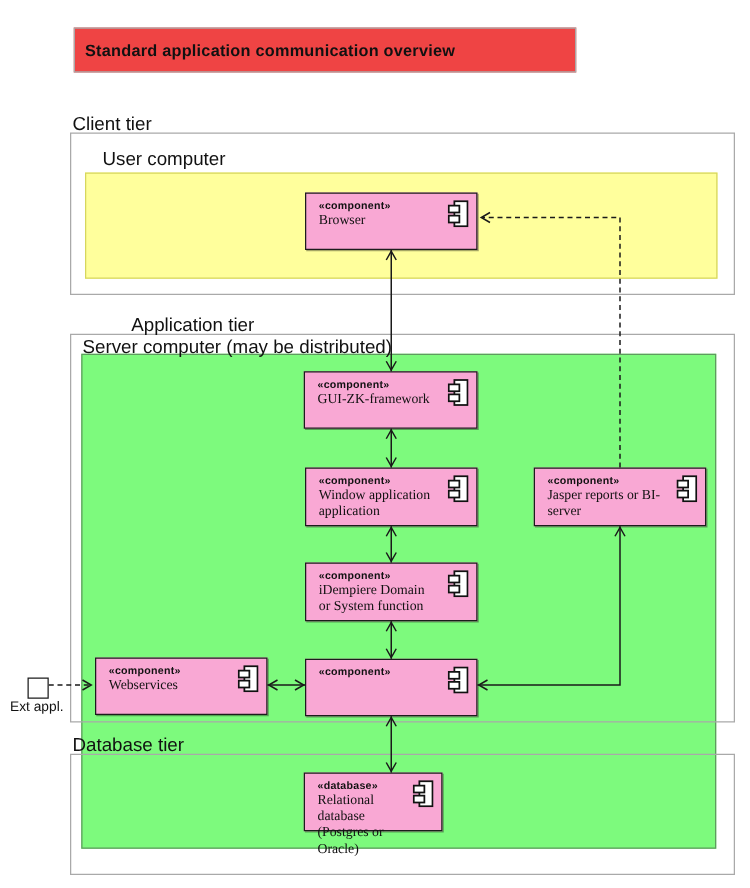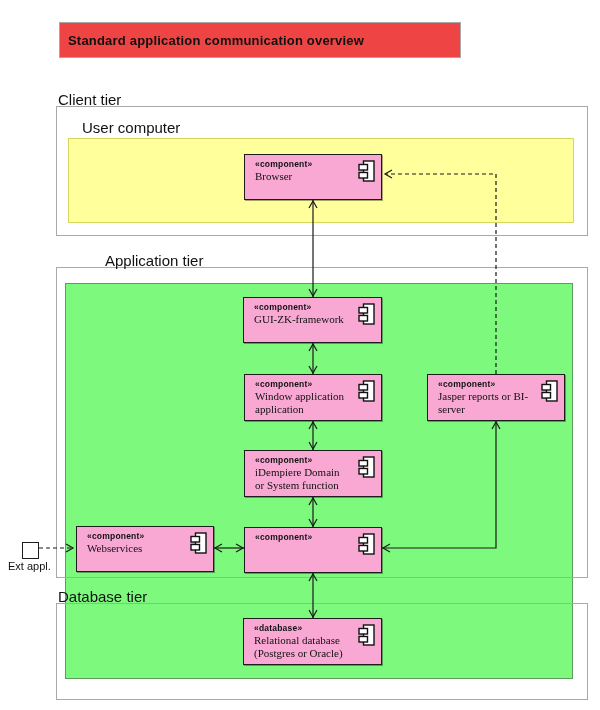--- a/index.html
+++ b/index.html
@@ -48,21 +48,21 @@
   .comp .stereo { display:block; font-size:8.5px; font-weight:bold; letter-spacing:0.2px; margin-bottom:1px; }
   .comp .cname  { display:block; font-size:11px; line-height:13px; padding-right:22px;font-family:Liberation Serif, serif; }
   .comp .icon   { position:absolute; top:5px; right:6px; width:17px; height:22px; }
   .c-browser   { left:244px; top:154px; width:138px; height:46px; }
   .c-gui       { left:243px; top:297px; width:139px; height:46px; }
   .c-window    { left:244px; top:374px; width:138px; height:47px; }
   .c-jasper    { left:427px; top:374px; width:138px; height:47px; }
   .c-idempiere { left:244px; top:450px; width:138px; height:47px; }
   .c-webserv   { left:76px;  top:526px; width:138px; height:46px; }
   .c-datadict  { left:244px; top:527px; width:138px; height:46px; }
-  .c-reldb     { left:243px; top:618px; width:139px; height:47px; }
+  .c-reldb     { left:243px; top:618px; width:111px; height:47px; }
   
   .ext-box {
     position:absolute; left:22px; top:542px; width:17px; height:17px;
     background:#fff; border:1.3px solid #1c1c1c; z-index:3;
   }
   
   .wires { position:absolute; left:0; top:0; width:600px; height:710px; z-index:4; pointer-events:none; }
 </style>
 </head>
 <body>
@@ -74,20 +74,21 @@
 
   <div class="frame client"></div>
   <div class="frame app"></div>
   <div class="frame db"></div>
 
   <div class="title-box">Standard application communication overview</div>
 
   <div class="lbl client-tier">Client tier</div>
   <div class="lbl user-comp">User computer</div>
   <div class="lbl app-tier">Application tier</div>
+  <div class="lbl server-comp">Server computer (may be distributed)</div>
   <div class="lbl db-tier">Database tier</div>
 
   <div class="ext-box"></div>
   <div class="lbl ext-appl">Ext appl.</div>
 
   <div class="comp c-browser">
     <span class="stereo">«component»</span>
     <span class="cname">Browser</span>
     <span class="icon">
       <svg width="17" height="22" viewBox="0 0 17 22">

